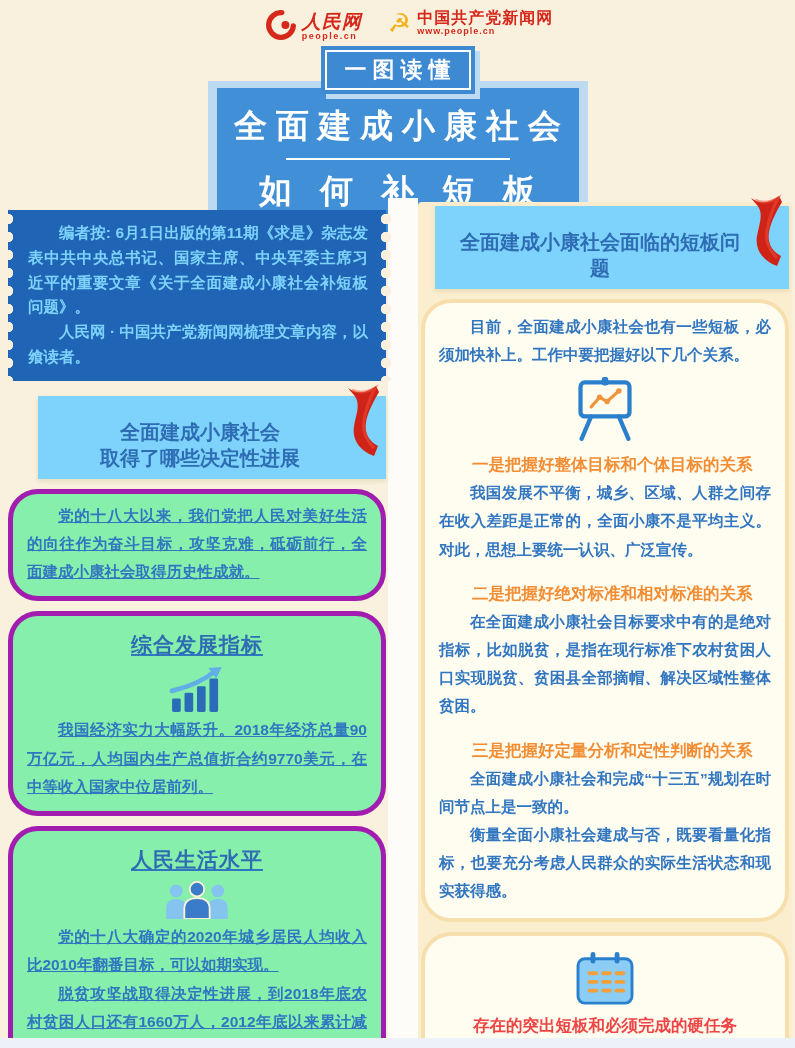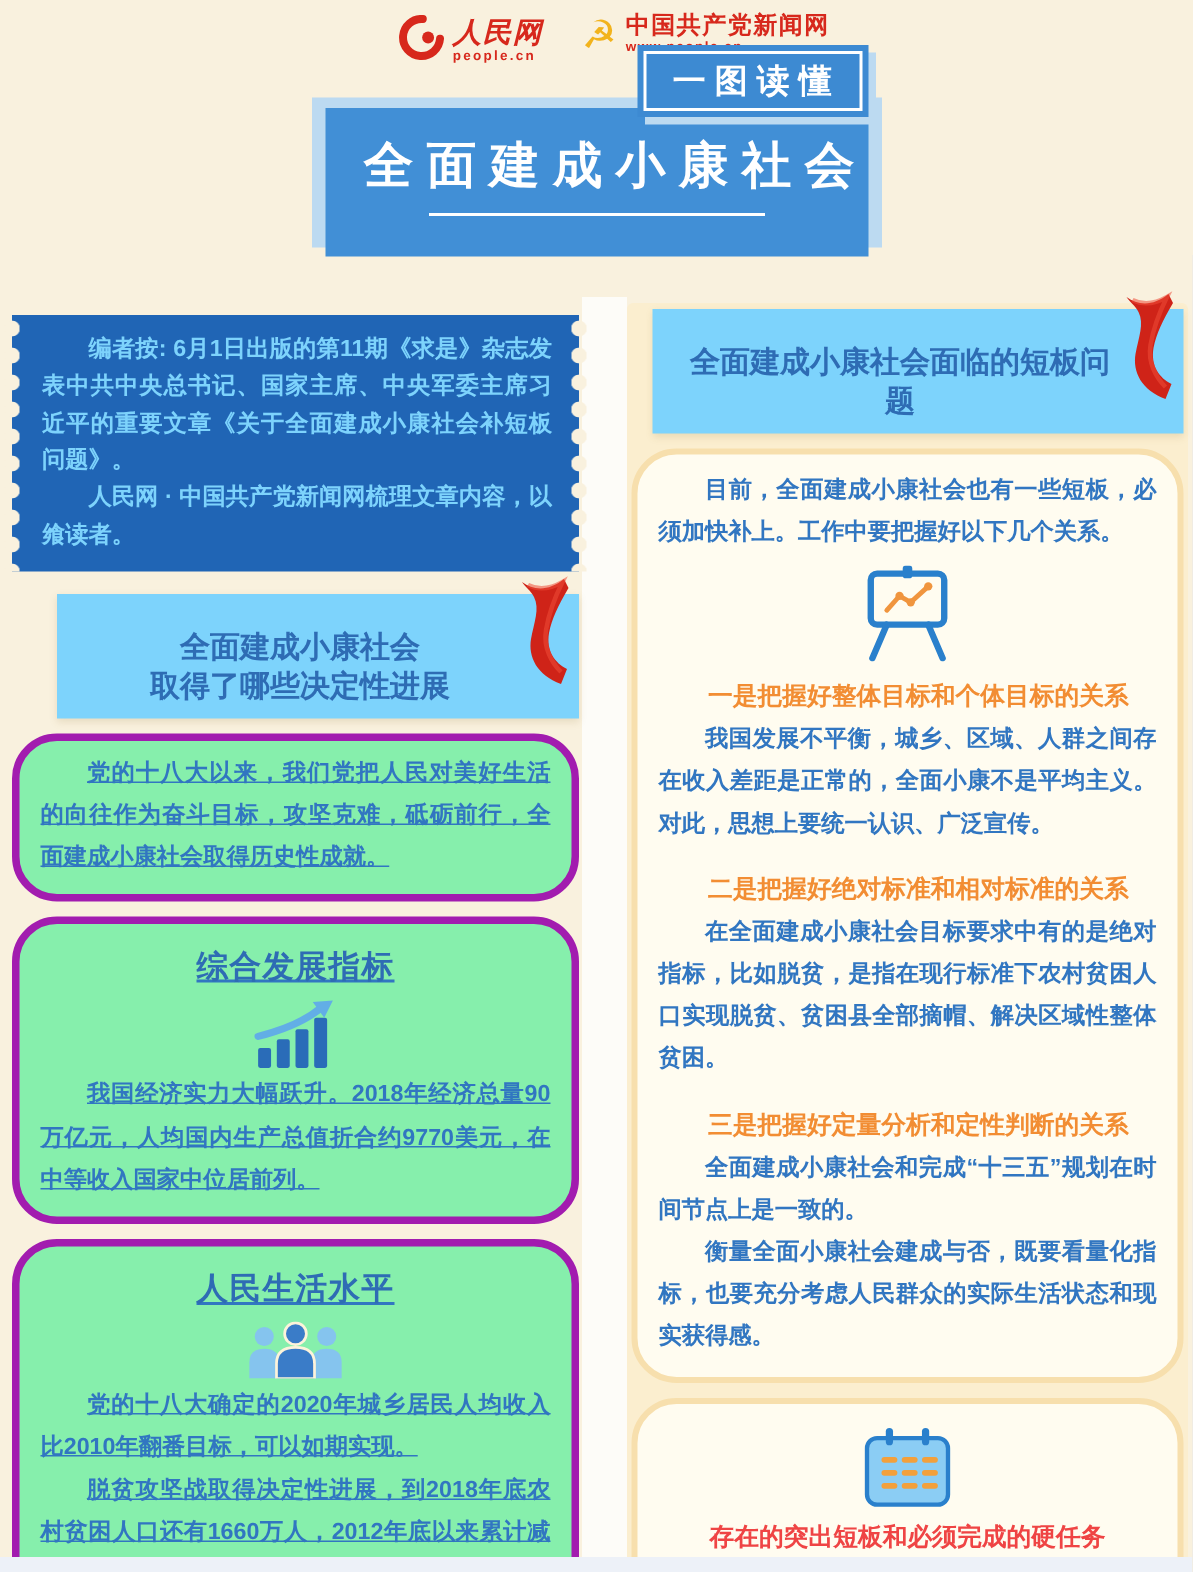--- a/index.html
+++ b/index.html
@@ -14,22 +14,22 @@
     display:flex; justify-content:center; align-items:flex-start; gap:26px;margin-left:12px; }
   .logo { display:flex; align-items:center; gap:6px; cursor:pointer; }
   .logo-txt { line-height:1.05; }
   .logo-name { color:#d7281c; font-weight:bold; font-size:19px; letter-spacing:1px; }
   .logo-domain { color:#d7281c; font-size:9px; letter-spacing:1.5px; font-weight:bold; }
   .cpc-emblem { color:#f2b31c; font-size:26px; line-height:1; }
   .cpc .logo-name { font-size:16px; }
   .cpc .logo-domain { font-size:9px; letter-spacing:1px; }
 
   
-  #banner-wrap { position:absolute; top:30px; left:50%; transform:translateX(-50%);
-    width:362px; text-align:right; }
+  #banner-wrap { position:absolute; top:46px; left:50%; transform:translateX(-50%);
+    width:362px; text-align:center; }
   #banner-tag { position:relative; z-index:3; display:inline-block;
     background:#3d8ad2; padding:4px; box-shadow:5px 5px 0 #bcdaf1; }
   #banner-tag .tag-inner { border:2px solid #ffffff; color:#fff; font-weight:bold;
     font-size:22px; letter-spacing:6px; padding:3px 12px 3px 18px; }
   #banner-main { position:relative; margin-top:-6px; background:#418fd6;
     padding:16px 0 18px 0; }
   #banner-main::before { content:""; position:absolute; z-index:-1;
     top:-7px; left:-9px; right:-9px; bottom:6px; background:#bcdaf1; }
   .banner-line1 { color:#fff; font-weight:900; font-size:33px;
     letter-spacing:9px; padding-left:9px; }
@@ -111,20 +111,21 @@
     </div>
   </div>
 
   <div id="banner-wrap">
     <div id="banner-tag">
       <div class="tag-inner">一图读懂</div>
     </div>
     <div id="banner-main">
       <div class="banner-line1">全面建成小康社会</div>
       <div class="banner-divider"></div>
+      <div class="banner-line2">如何补短板</div>
     </div>
   </div>
 
   <div id="gutter"></div>
   <div id="right-panel"></div>
 
   <div id="left-col">
 
     <div id="editor-note">
       <span class="scallop l"></span>

